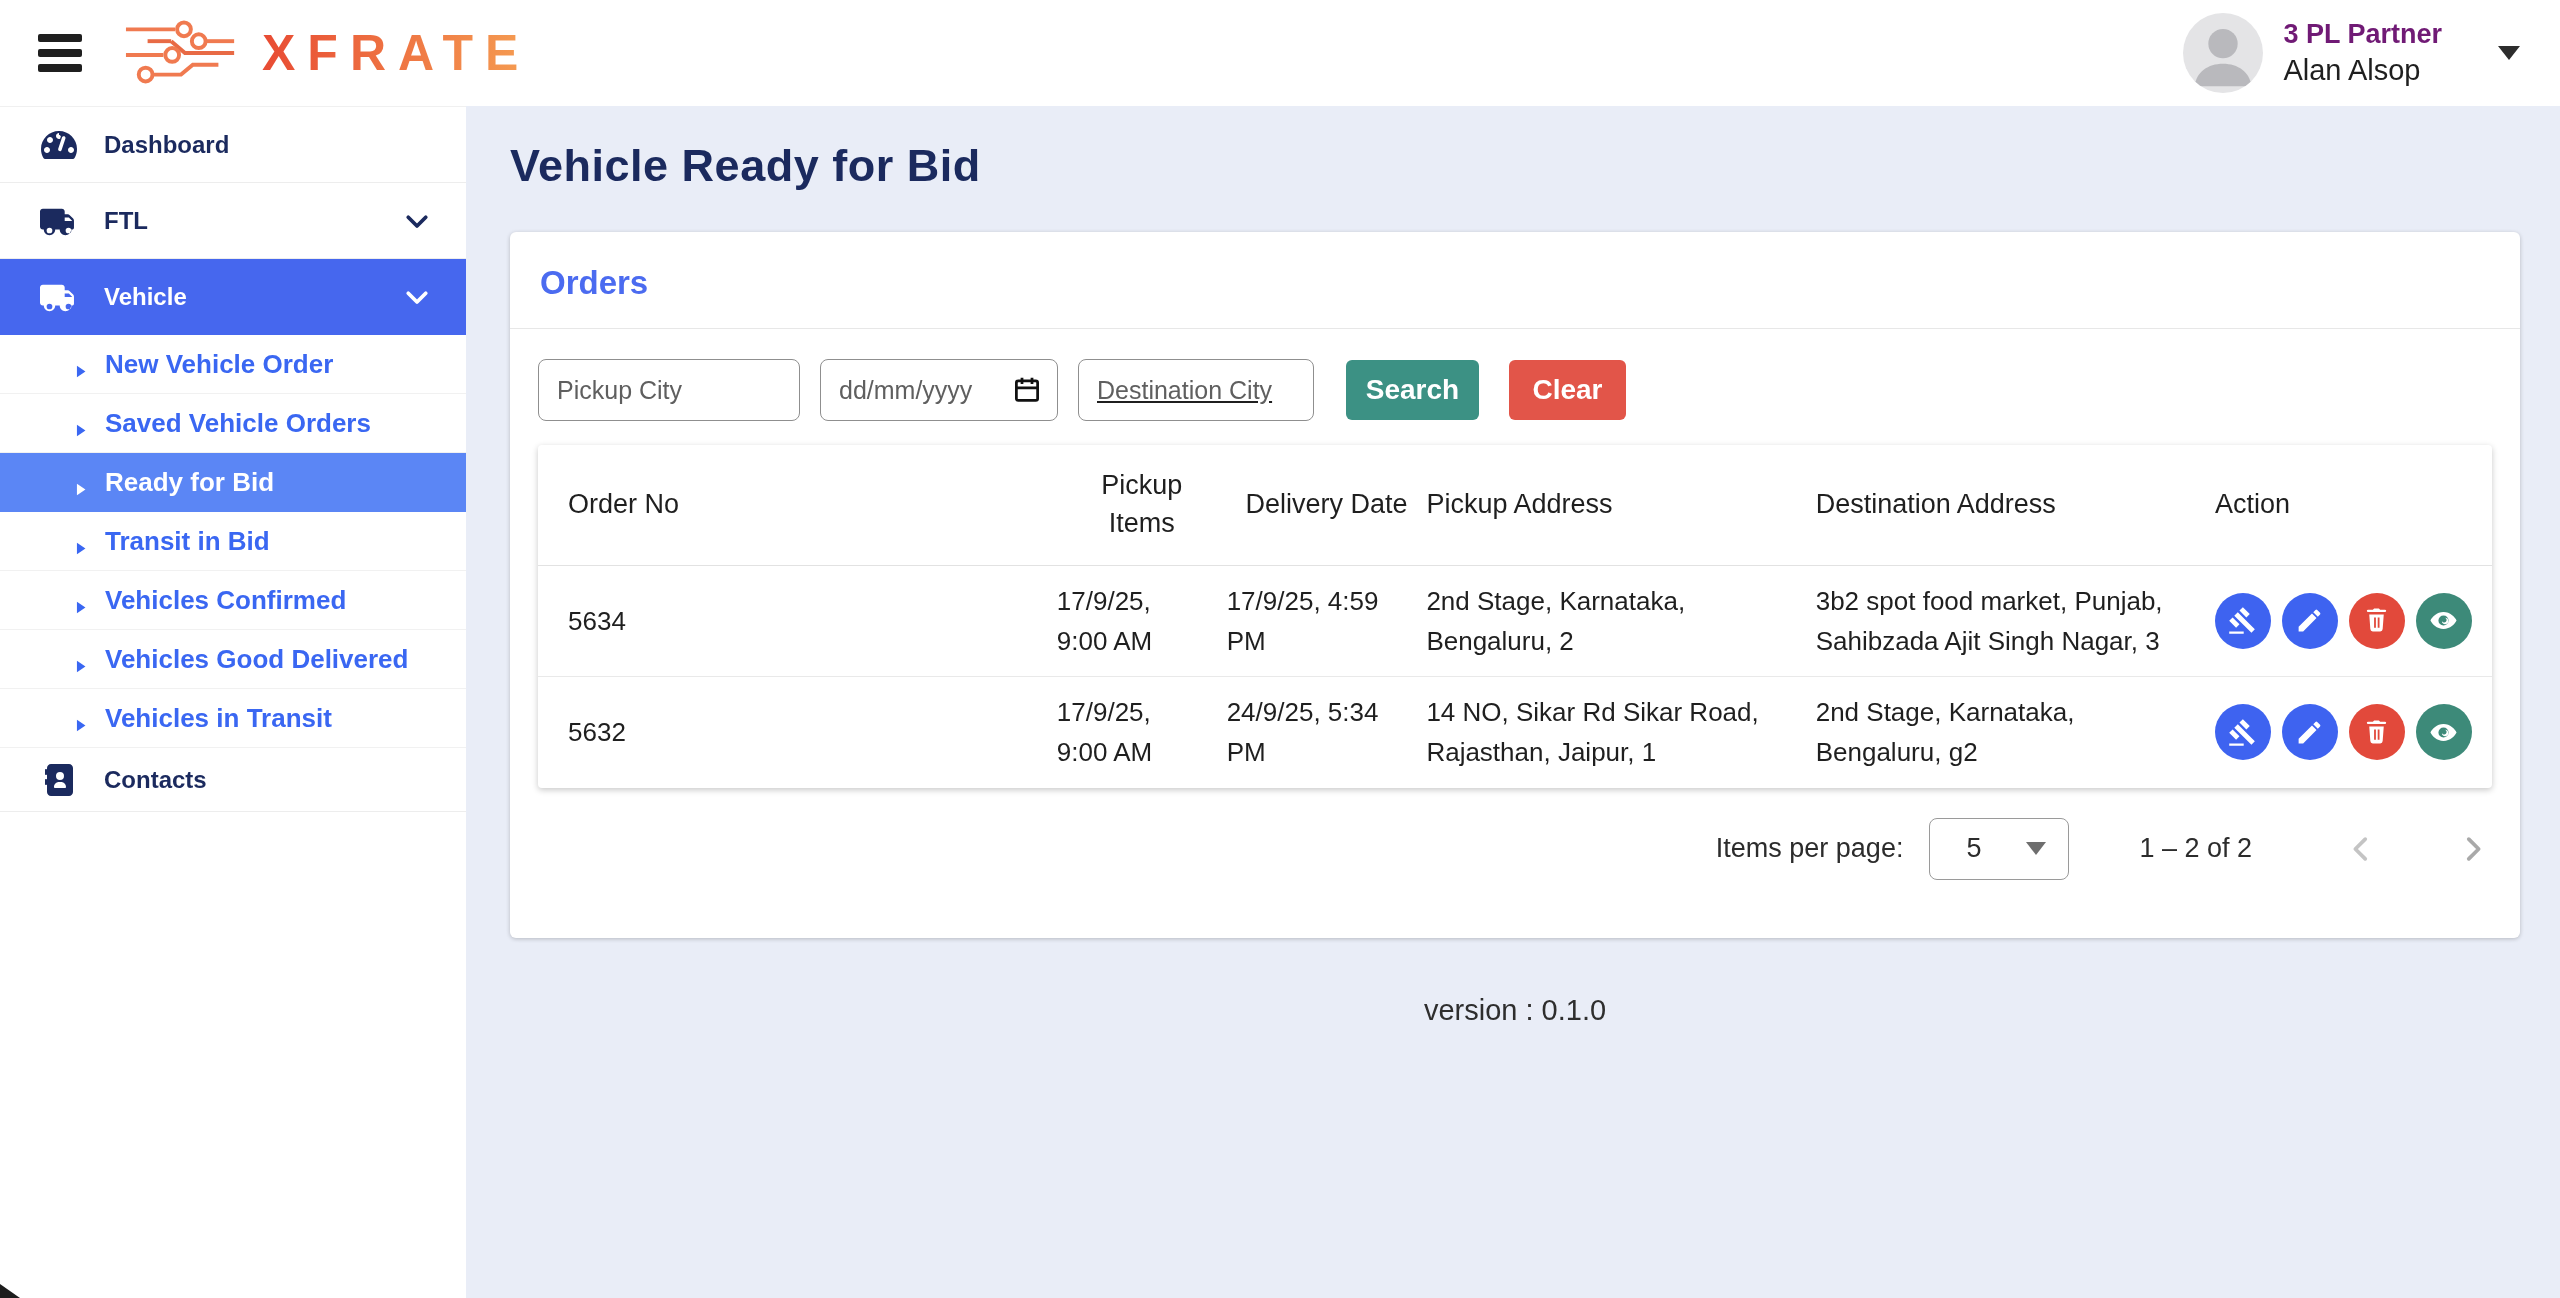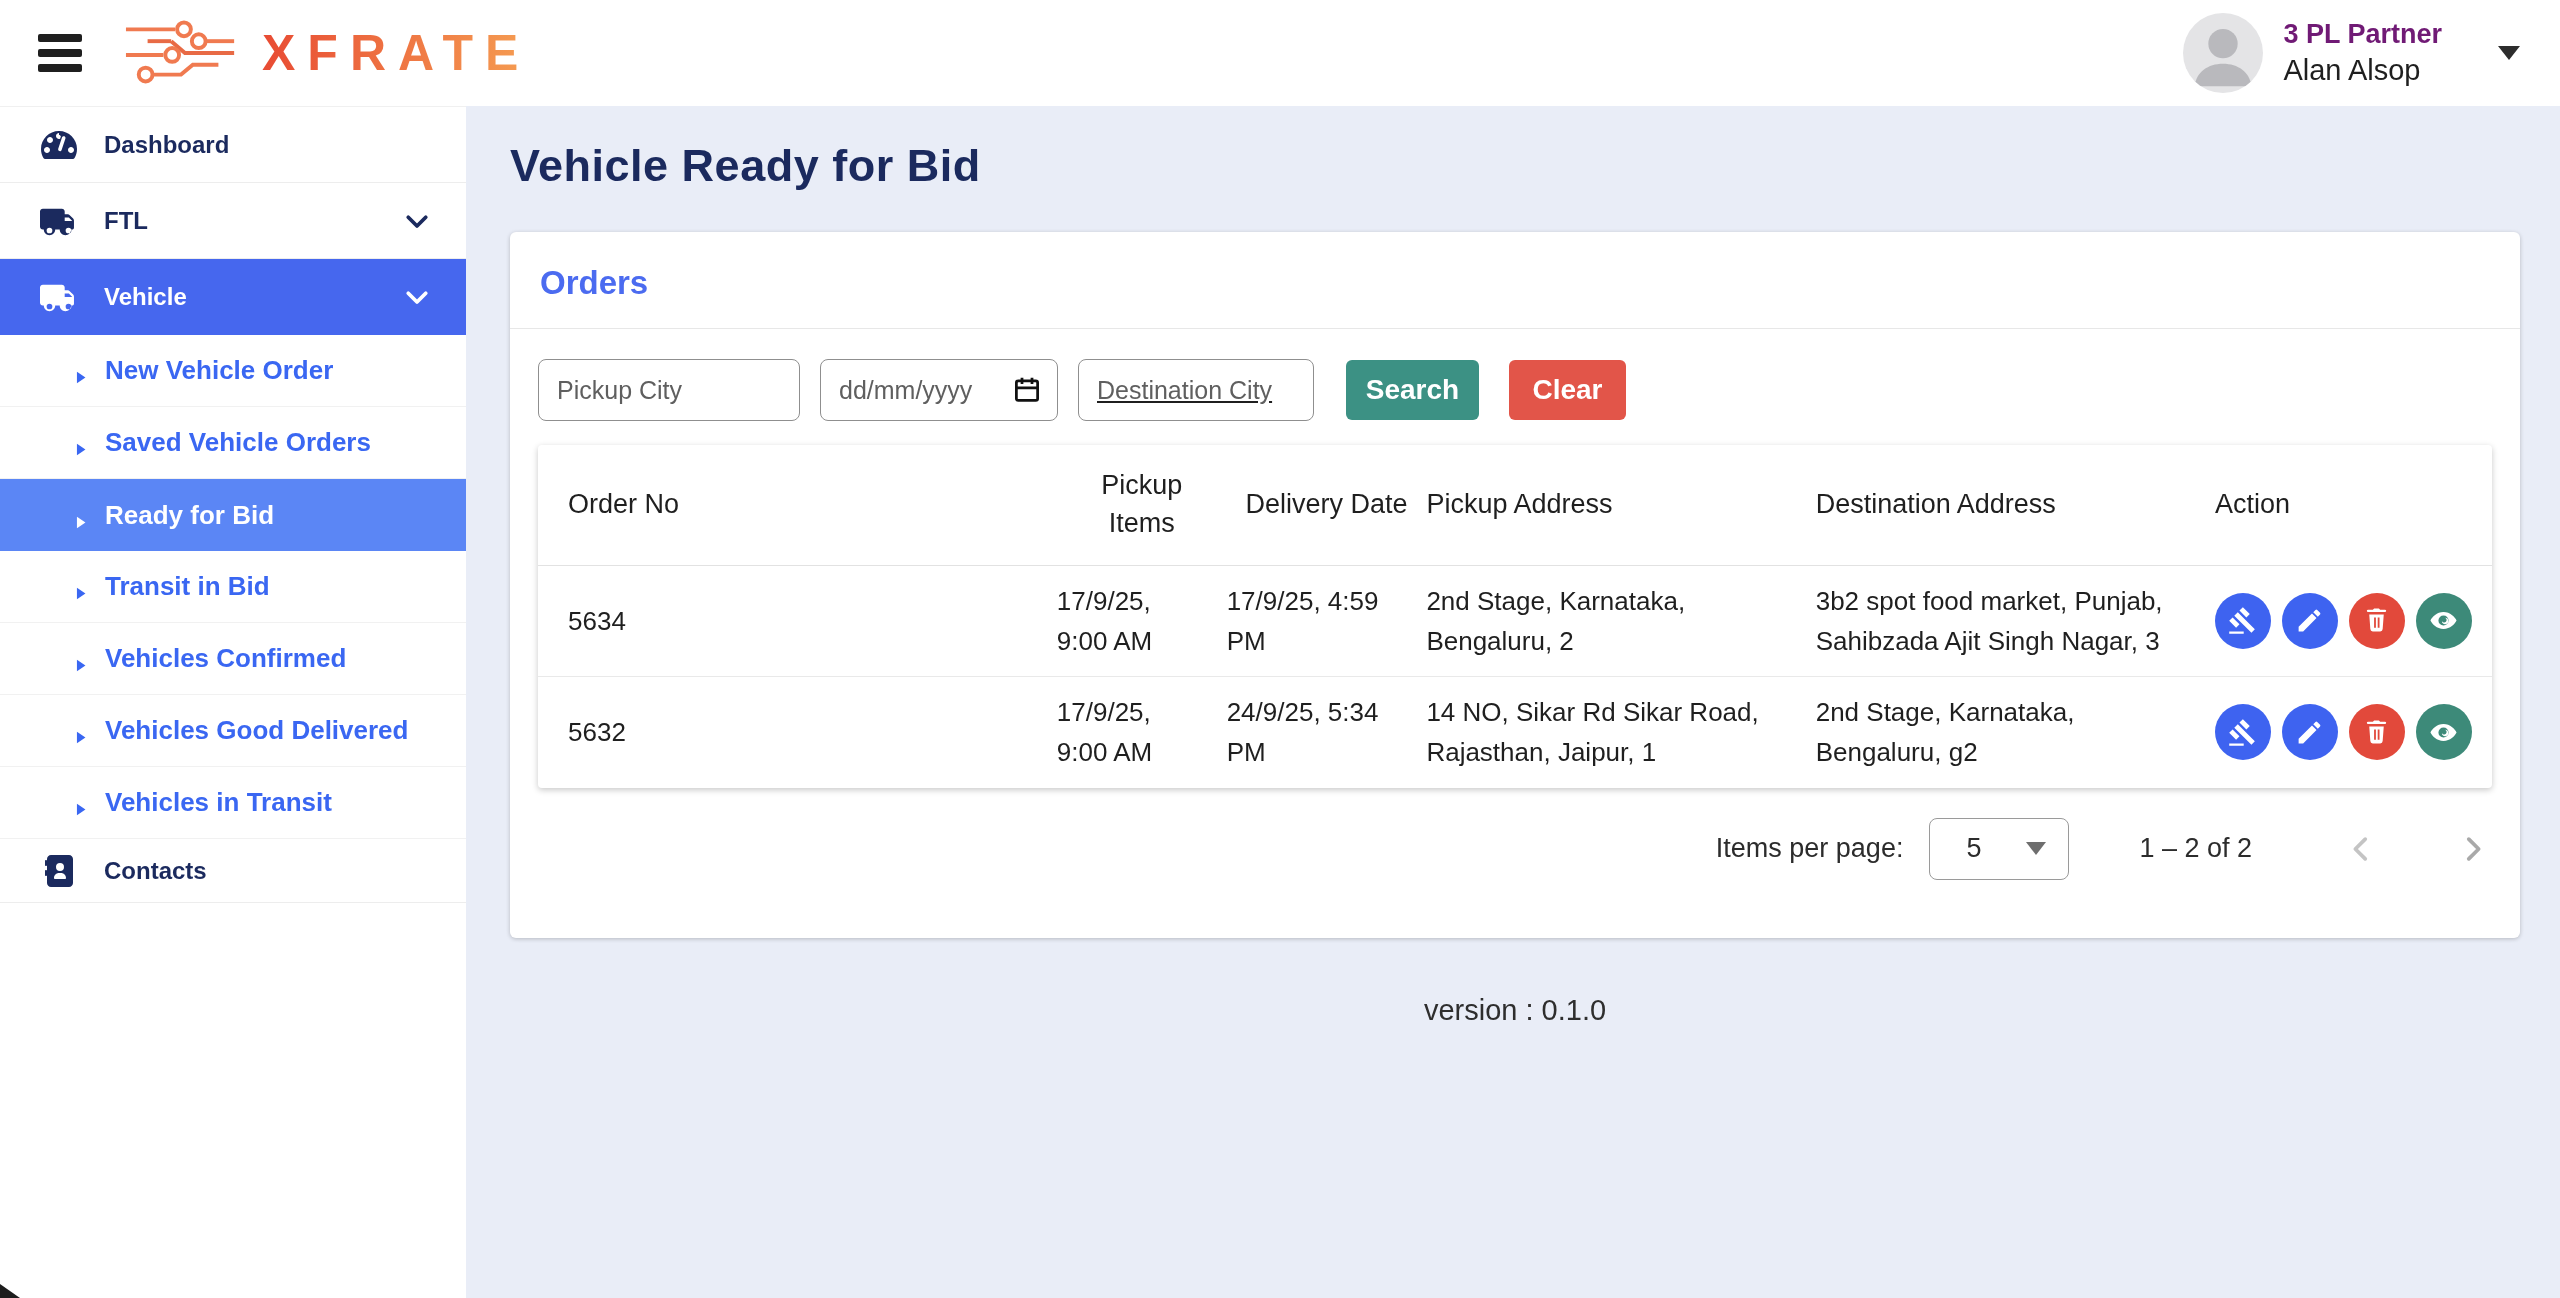--- a/index.html
+++ b/index.html
@@ -30,21 +30,21 @@
   .sidebar{width:466px;background:#fff;flex-shrink:0;border-top:1px solid #f0f0f0;}
   .main{flex:1;background:var(--page-bg);padding:34px 40px 0 44px;position:relative;}
 
   
   .nav-item{display:flex;align-items:center;height:76px;padding:0 34px 0 40px;gap:26px;border-bottom:1px solid #ededed;color:var(--navy);font-size:24px;font-weight:700;cursor:pointer;}
   .nav-item .nav-icon{width:38px;height:38px;display:flex;align-items:center;justify-content:center;color:var(--navy);}
   .nav-item .nav-label{flex:1;}
   .nav-item .chev{width:30px;height:30px;color:var(--navy);}
   .nav-item.active{background:var(--primary-blue);color:#fff;border-bottom:none;}
   .nav-item.active .nav-icon,.nav-item.active .chev{color:#fff;}
-  .subnav .sub-item{display:flex;align-items:center;height:72px;padding-left:72px;gap:16px;border-bottom:1px solid #f1f1f1;color:var(--link-blue);font-size:26px;font-weight:700;cursor:pointer;}
+  .subnav .sub-item{display:flex;align-items:center;height:59px;padding-left:72px;gap:16px;border-bottom:1px solid #f1f1f1;color:var(--link-blue);font-size:26px;font-weight:700;cursor:pointer;}
   .subnav .sub-item .tri{width:17px;height:17px;color:var(--link-blue);flex-shrink:0;}
   .subnav .sub-item.active{background:var(--sub-active-blue);color:#fff;border-bottom:none;}
   .subnav .sub-item.active .tri{color:#fff;}
 
   
   .page-title{font-size:45px;font-weight:700;color:var(--navy);letter-spacing:.5px;}
   .card{margin-top:40px;width:2010px;background:#fff;border-radius:6px;box-shadow:0 1px 4px rgba(0,0,0,.22);}
   .card-head{padding:32px 30px 26px;}
   .card-title{font-size:33px;font-weight:600;color:#4b6bf0;}
   .card-divider{border:none;border-top:1px solid #e7e7e7;}

